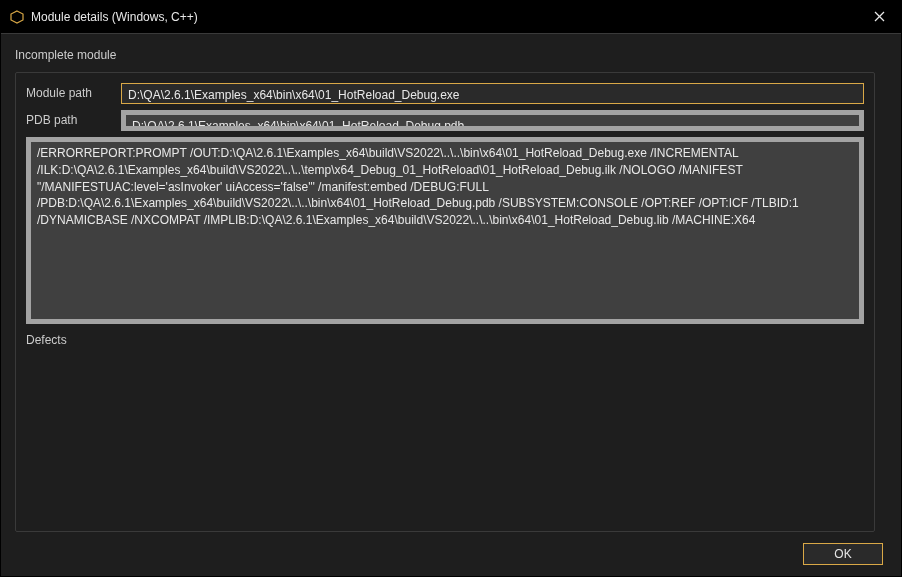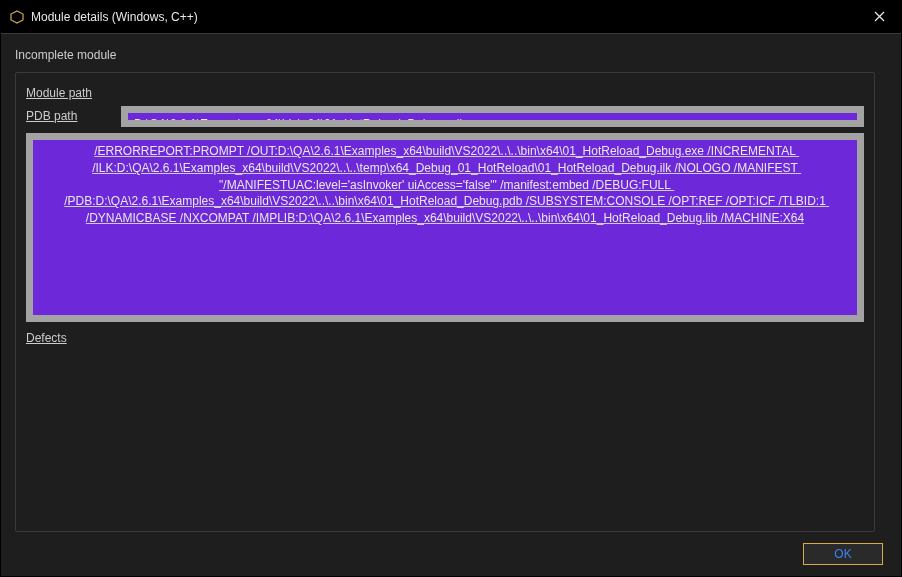--- a/index.html
+++ b/index.html
@@ -49,68 +49,66 @@
     color:#ccc; font-size:12px; margin-bottom:10px;
   }
   .form-area {
     flex:1;
     border:1px solid #3a3a3a;
     border-radius:2px;
     padding: 10px 10px 8px 10px;
     display:flex; flex-direction:column;
     background:#1e1e1e;
     overflow:hidden;
-    text-decoration:underline;
   }
   .row {
     display:flex;
     margin-bottom:6px;
   }
   .row-tall { flex:1; margin-bottom:6px; min-height:0; }
   .label {
     width: 95px;
     min-width:95px;
     padding-top:3px;
     color:#ccc;
     font-size:12px;
   }
   .field {
     flex:1;
-    background:#6d28d9;
-    border:7px solid #a3a3a3;
+    background:#404040;
+    border:5px solid #a3a3a3;
     padding:3px 6px;
     color:#e8e8e8;
     font-size:12px;
     line-height:1.4;
     overflow:hidden;
     word-wrap:break-word;
   }
   .field.active {
     background:#2a2a2a;
     border:1px solid #d9a847;
   }
   .field.single { height:21px; }
   .field.multi {
     flex:1;
     white-space:pre-wrap;
     overflow:auto;
-    text-align:center;
   }
   .footer {
     height:44px;
     display:flex;
     align-items:center;
     justify-content:flex-end;
     padding: 0 18px 0 0;
   }
   .ok-btn {
     width:80px; height:22px;
     background:#2a2a2a;
     border:1px solid #d9a847;
-    color:#3b82f6;
+    color:#e5e5e5;
     font-size:12px;
     text-align:center;
     line-height:20px;
     cursor:pointer;
   }
 </style>
 </head>
 <body>
 
 <div class="window">
@@ -131,20 +129,21 @@
     </div>
   </div>
 
   <div class="content">
     <div class="section-title">Incomplete module</div>
 
     <div class="form-area">
 
       <div class="row">
         <div class="label">Module path</div>
+        <div class="field single active">D:\QA\2.6.1\Examples_x64\bin\x64\01_HotReload_Debug.exe</div>
       </div>
 
       <div class="row">
         <div class="label">PDB path</div>
         <div class="field single">D:\QA\2.6.1\Examples_x64\bin\x64\01_HotReload_Debug.pdb</div>
       </div>
 
       <div class="row row-tall" style="display:flex;">
         <div class="field multi">/ERRORREPORT:PROMPT /OUT:D:\QA\2.6.1\Examples_x64\build\VS2022\..\..\bin\x64\01_HotReload_Debug.exe /INCREMENTAL /ILK:D:\QA\2.6.1\Examples_x64\build\VS2022\..\..\temp\x64_Debug_01_HotReload\01_HotReload_Debug.ilk /NOLOGO /MANIFEST "/MANIFESTUAC:level='asInvoker' uiAccess='false'" /manifest:embed /DEBUG:FULL /PDB:D:\QA\2.6.1\Examples_x64\build\VS2022\..\..\bin\x64\01_HotReload_Debug.pdb /SUBSYSTEM:CONSOLE /OPT:REF /OPT:ICF /TLBID:1 /DYNAMICBASE /NXCOMPAT /IMPLIB:D:\QA\2.6.1\Examples_x64\build\VS2022\..\..\bin\x64\01_HotReload_Debug.lib /MACHINE:X64</div>
       </div>

